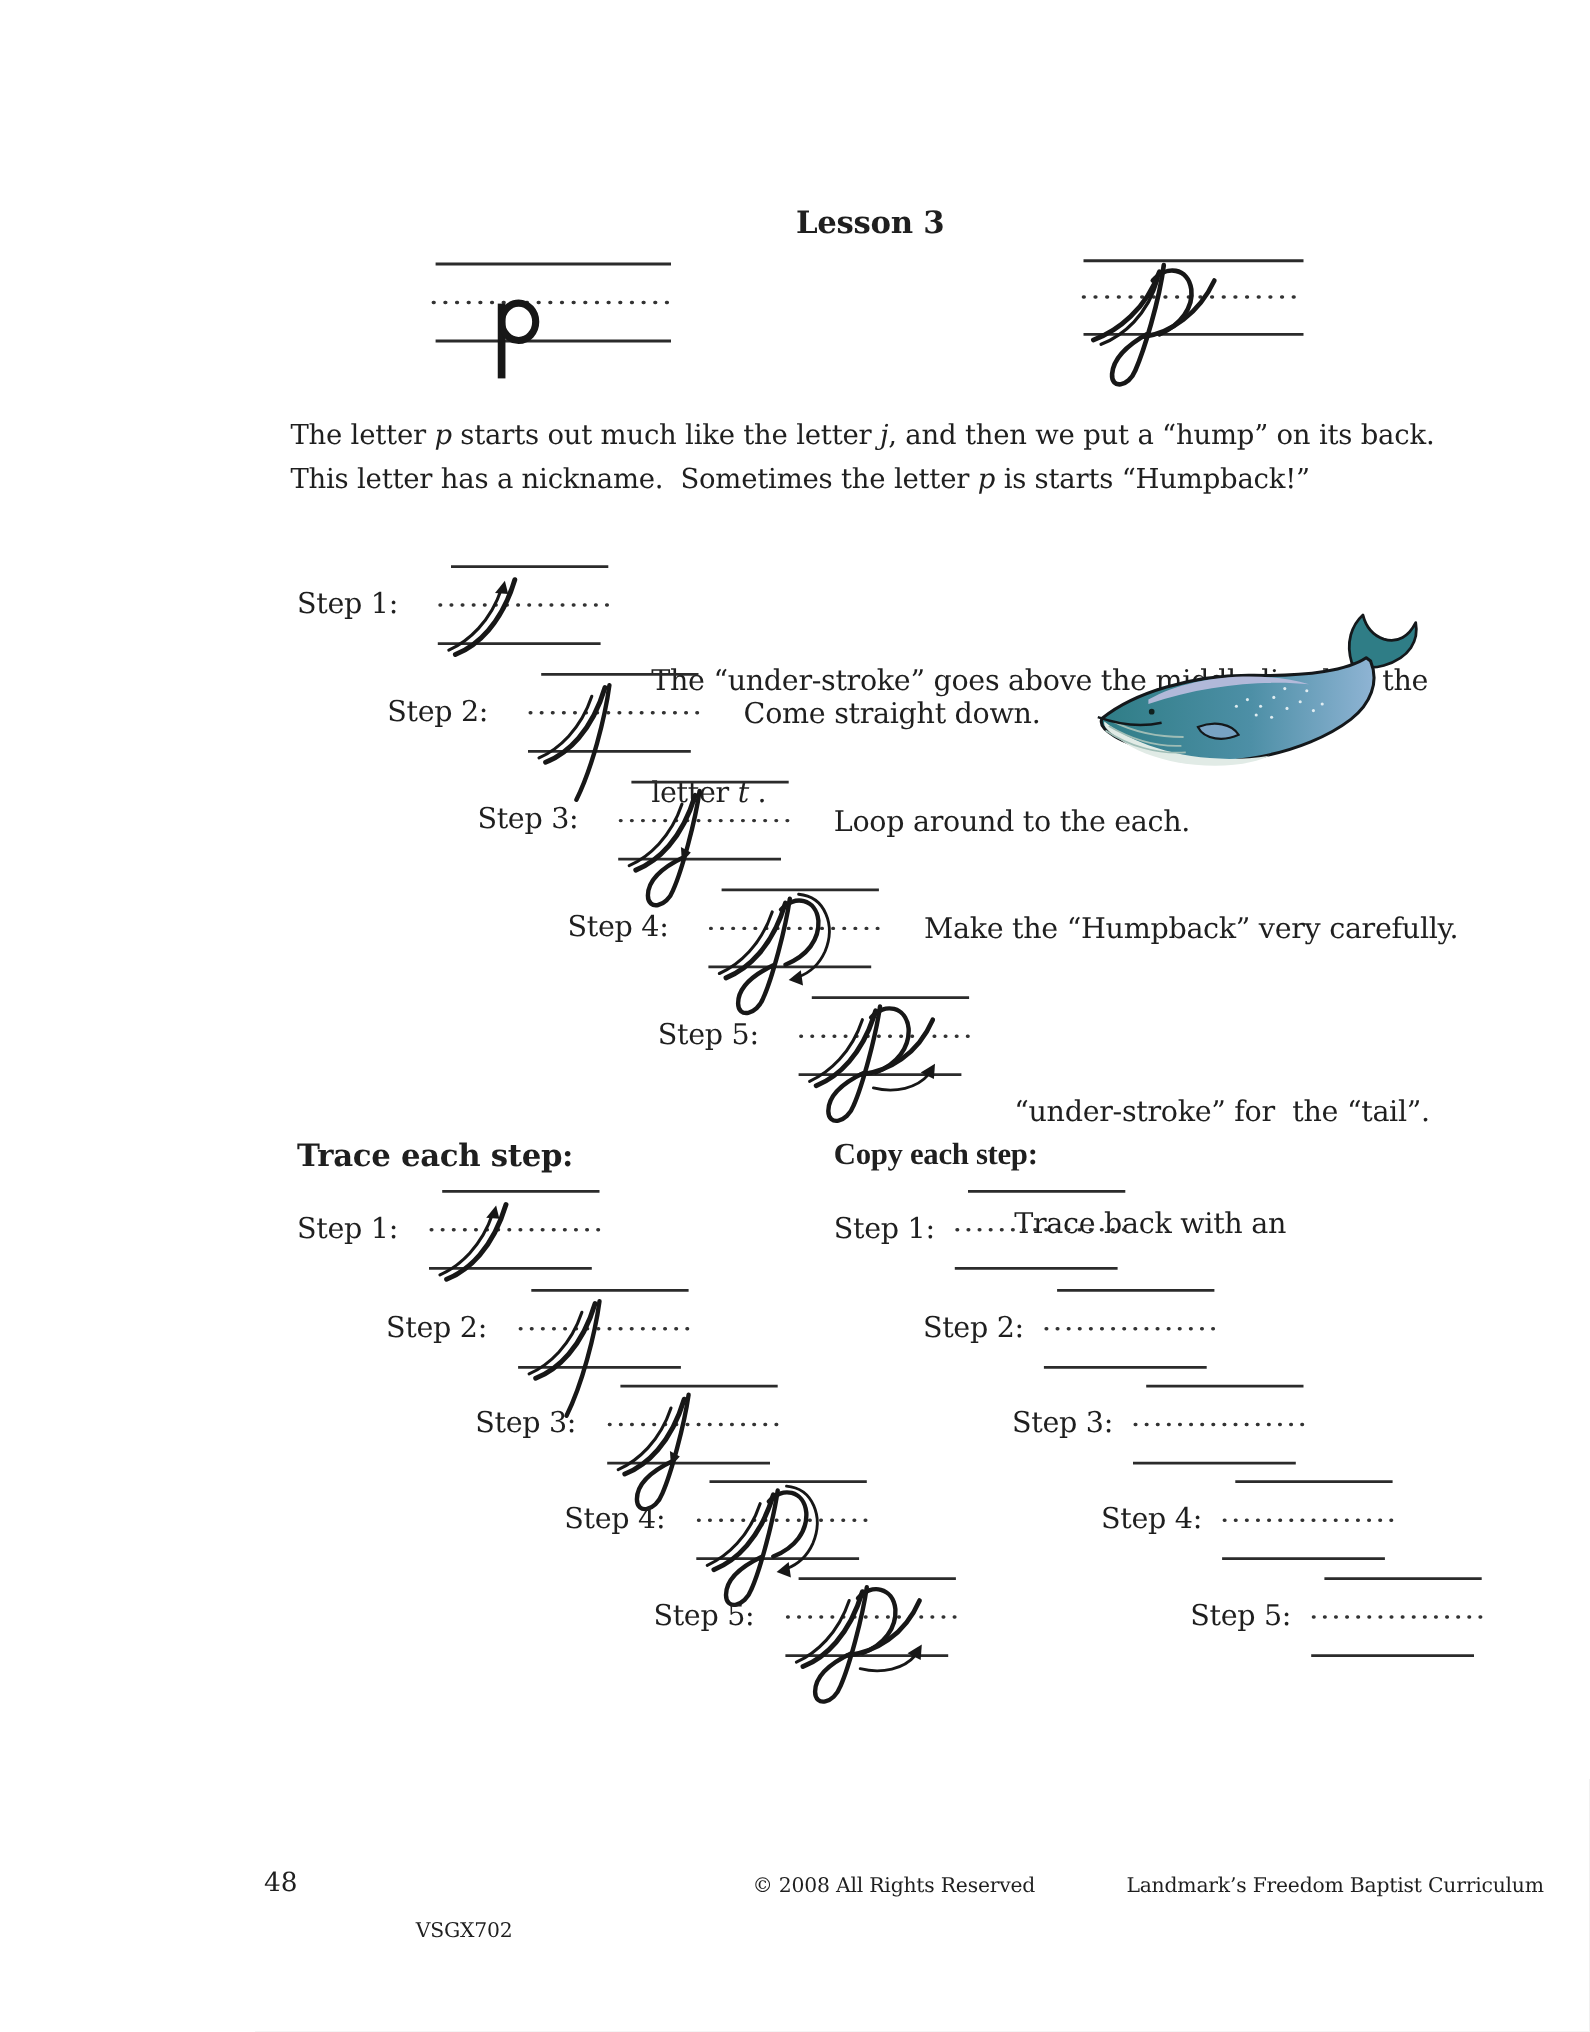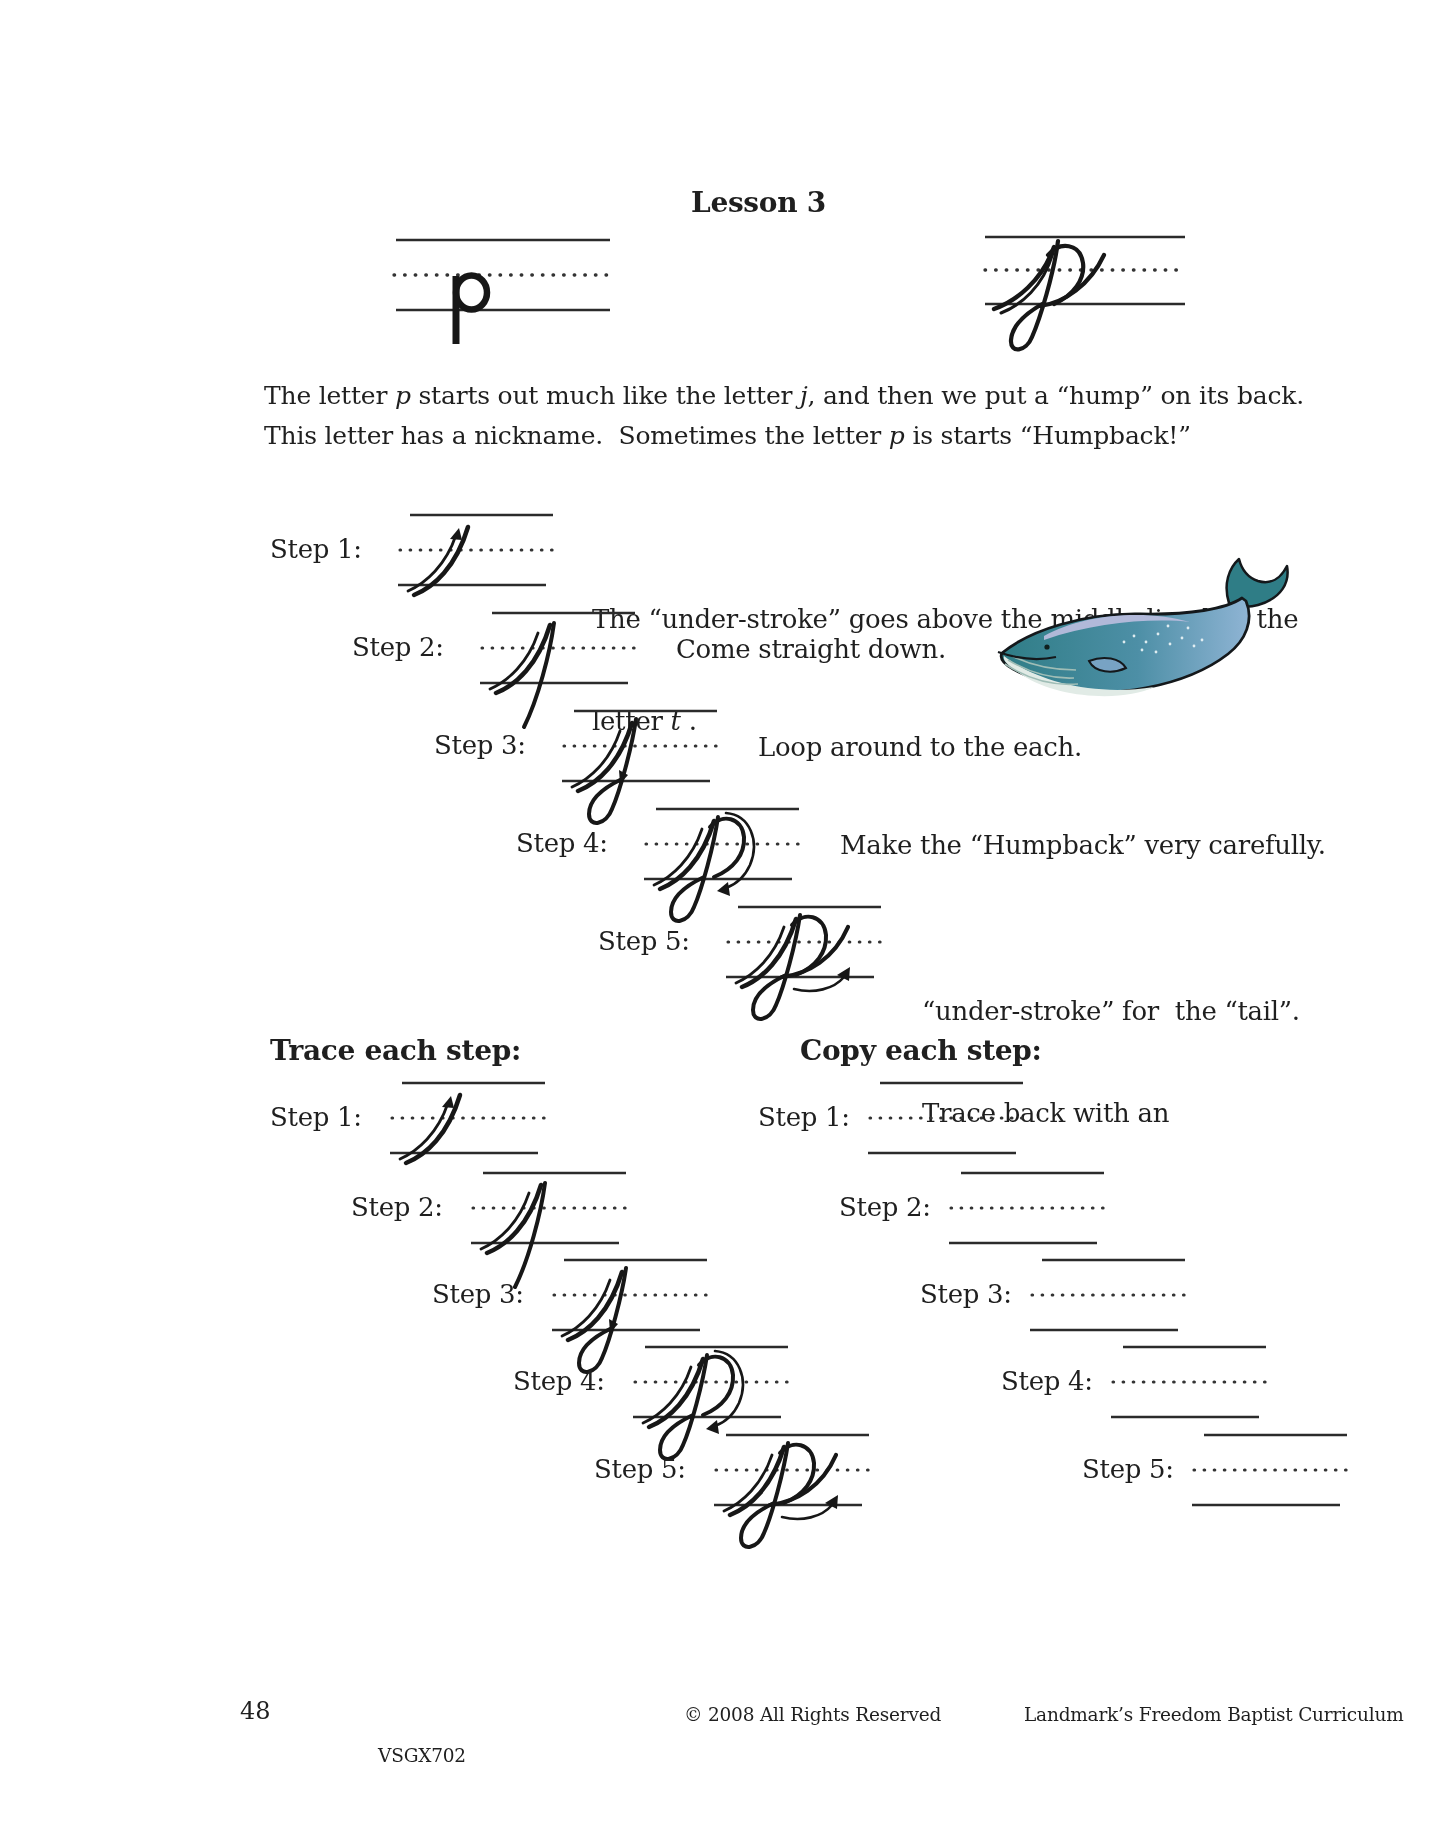--- a/index.html
+++ b/index.html
@@ -2,21 +2,21 @@
 <html><head>
 <meta charset="utf-8">
 <style>
   html,body{margin:0;padding:0;background:#e8e8e8;}
   .page{
     position:relative;width:1445px;height:1847px;background:#ffffff;
     margin:0 auto;overflow:hidden;
     font-family:"DejaVu Serif","Liberation Serif",serif;color:#1f1f1f;
   }
   .abs{position:absolute;}
-  .ctr{text-align:left;}
+  .ctr{text-align:center;}
   .b{font-weight:bold;}
   .bi{font-weight:bold;font-style:italic;}
   .h-lesson{font-size:28px;letter-spacing:-0.3px;}
   .h-title{font-size:40px;letter-spacing:-0.5px;}
   .h-sec{font-size:28px;letter-spacing:-0.3px;}
   .pline{font-size:25px;line-height:40px;white-space:pre;letter-spacing:-0.2px;}
   .slabel{font-size:26px;white-space:pre;letter-spacing:-0.3px;}
   .sdesc{font-size:26px;line-height:34px;white-space:pre;letter-spacing:-0.3px;}
   .cur{font-style:italic;}
   .foot-num{font-size:24px;}
@@ -190,21 +190,21 @@
       <circle cx="150" cy="94" r="1.4"></circle>
         <circle cx="164" cy="96" r="1.4"></circle>
         <circle cx="132" cy="86" r="1.4"></circle>
       <circle cx="176" cy="70" r="1.4"></circle>
         <circle cx="196" cy="72" r="1.4"></circle>
         <circle cx="210" cy="84" r="1.4"></circle>
     </g>
   </svg>
 
   <div class="abs b h-sec" style="left:270px;top:1034px;">Trace each step:</div>
-  <div class="abs b h-sec" style="left:800px;top:1034px;">Copy each step:</div>
+  <div class="abs b h-sec" style="left:758px;top:1034px;font-family:Liberation Serif, serif;">Copy each step:</div>
 
   <div class="abs slabel" style="left:270px;top:1102px;">Step 1:</div>
   <svg class="abs" style="left:390px;top:1073px;" width="160" height="145" viewBox="0 0 160 145">
       <use href="#glines"></use>
       <use href="#g-s1"></use>
     </svg>
 
   <div class="abs slabel" style="left:351px;top:1192px;">Step 2:</div>
   <svg class="abs" style="left:471px;top:1163px;" width="160" height="145" viewBox="0 0 160 145">
       <use href="#glines"></use>

